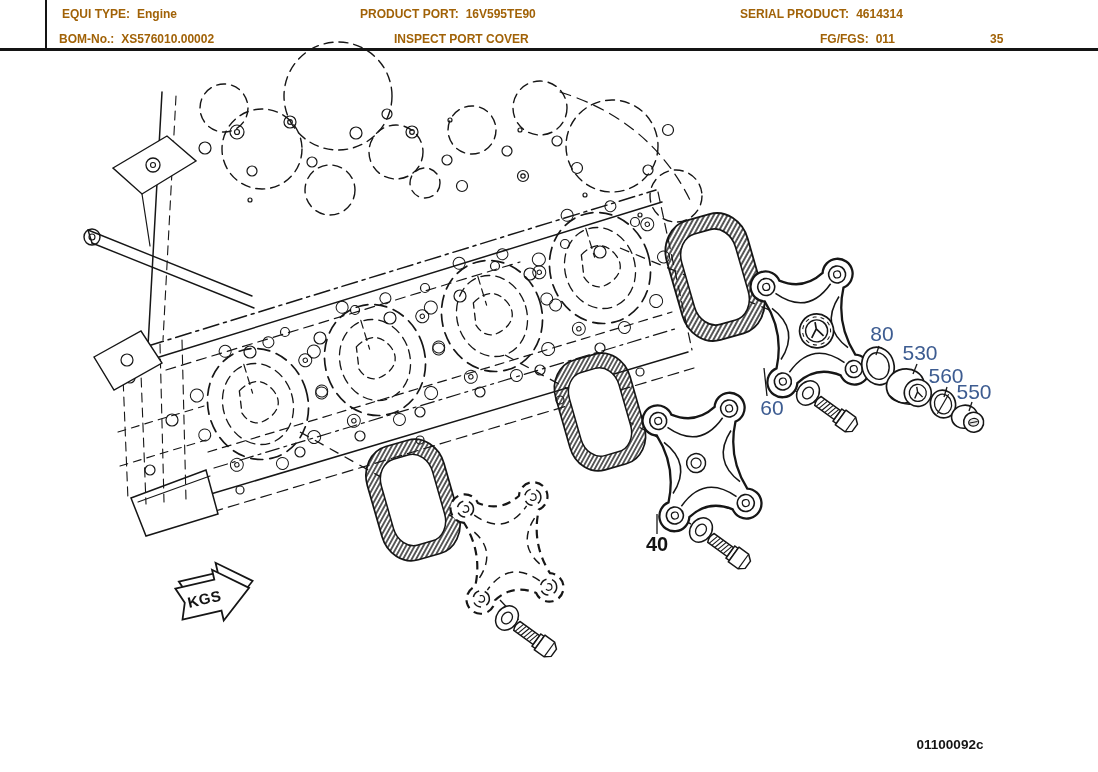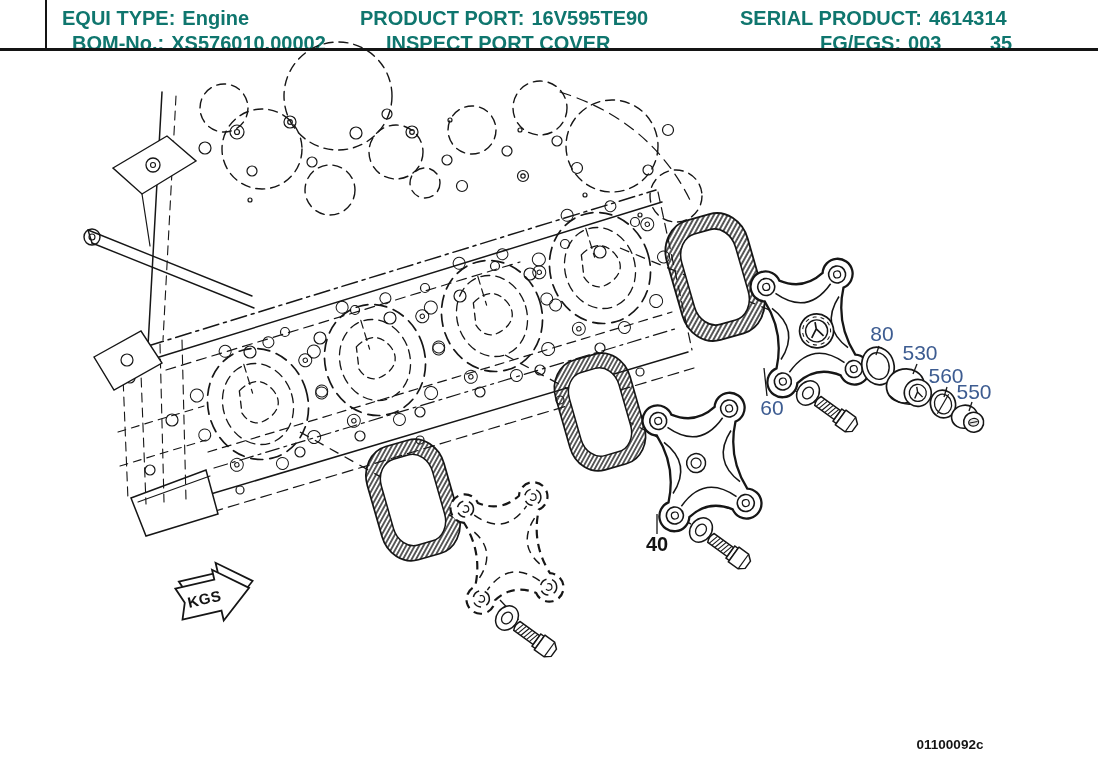--- a/index.html
+++ b/index.html
@@ -1,19 +1,19 @@
 <!DOCTYPE html>
 <html><head>
 <meta charset="utf-8">
 <style>
   html,body{margin:0;padding:0;background:#fff;}
   .page{position:relative;width:1098px;height:772px;background:#fff;overflow:hidden;
         font-family:"Liberation Sans","DejaVu Sans",sans-serif;color:#111;}
   
-  .hcell{position:absolute;font-weight:bold;font-size:20px;white-space:nowrap;color:#0f766e;}
+  .hcell{position:absolute;font-weight:bold;font-size:12px;white-space:nowrap;color:#a16207;}
   .r1{top:7px;} .r2{top:32px;}
   .hcell .val{margin-left:7px;}
   .vbar{position:absolute;left:45px;top:0;width:2px;height:49px;background:#141414;}
   .hrule{position:absolute;left:0;top:48px;width:1098px;height:3px;background:#141414;}
   svg{position:absolute;left:0;top:0;}
   .callout{font-family:"Liberation Sans","DejaVu Sans",sans-serif;font-size:21px;}
   .callout-dark{font-family:"Liberation Sans","DejaVu Sans",sans-serif;font-size:20px;font-weight:bold;fill:#141414;}
   .kgs{font-family:"Liberation Sans","DejaVu Sans",sans-serif;font-size:15px;font-weight:bold;fill:#141414;letter-spacing:.5px;}
   .dwgno{font-family:"Liberation Sans","DejaVu Sans",sans-serif;font-size:13.5px;font-weight:bold;fill:#141414;}
 </style>
@@ -22,23 +22,23 @@
 
 <div class="page">
 
   <div>
     <div class="vbar"></div>
 
     <span class="hcell r1" style="left:62px"><span>EQUI TYPE:</span><span class="val">Engine</span></span>
     <span class="hcell r1" style="left:360px"><span>PRODUCT PORT:</span><span class="val">16V595TE90</span></span>
     <span class="hcell r1" style="left:740px"><span>SERIAL PRODUCT:</span><span class="val">4614314</span></span>
 
-    <span class="hcell r2" style="left:72px"><span>BOM-No.:</span><span class="val">XS576010.00002</span></span>
-    <span class="hcell r2" style="left:386px">INSPECT PORT COVER</span>
-    <span class="hcell r2" style="left:820px"><span>FG/FGS:</span><span class="val">003</span></span>
+    <span class="hcell r2" style="left:59px"><span>BOM-No.:</span><span class="val">XS576010.00002</span></span>
+    <span class="hcell r2" style="left:394px">INSPECT PORT COVER</span>
+    <span class="hcell r2" style="left:820px"><span>FG/FGS:</span><span class="val">011</span></span>
     <span class="hcell r2" style="left:990px">35</span>
 
     <div class="hrule"></div>
   </div>
 
   <svg width="1098" height="772" viewBox="0 0 1098 772">
     <defs>
       <pattern id="hatch" width="4" height="4" patternUnits="userSpaceOnUse" patternTransform="rotate(45)">
         <line x1="1" y1="0" x2="1" y2="4" stroke="#1c1c1c" stroke-width="1.5"></line>
       </pattern>

